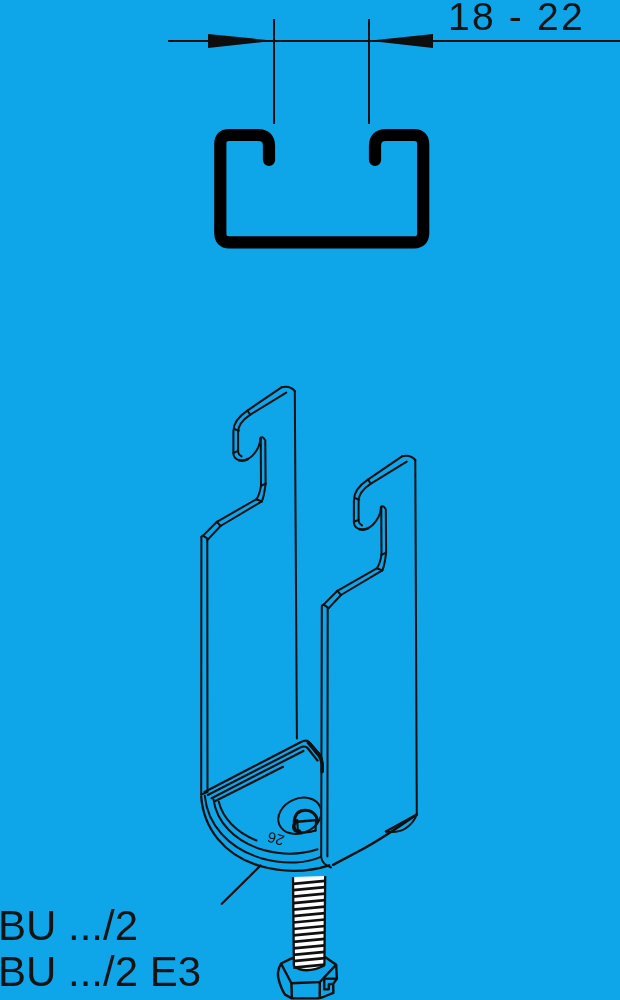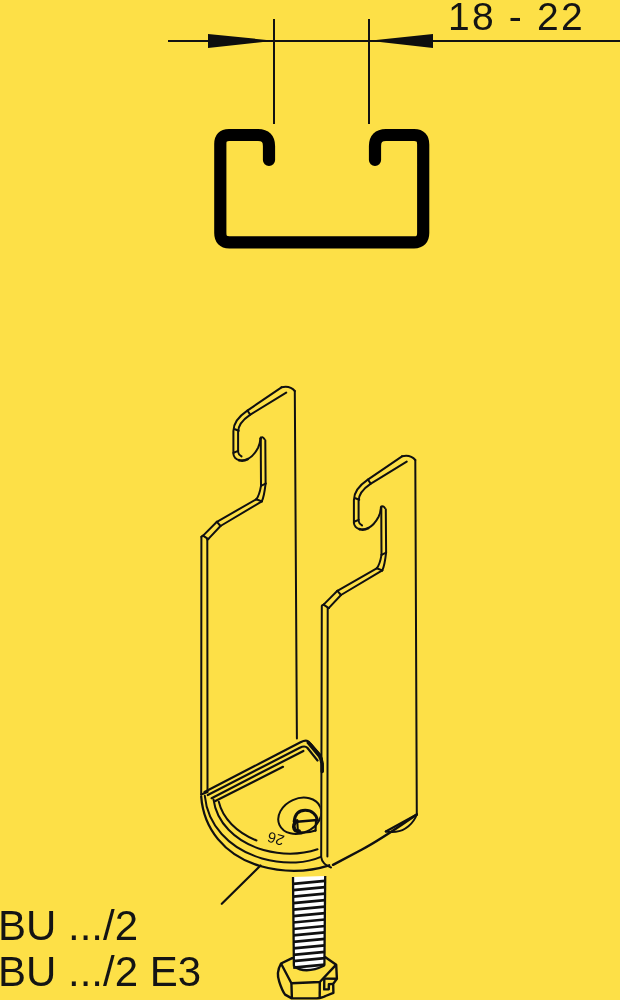--- a/index.html
+++ b/index.html
@@ -1,16 +1,16 @@
 <!DOCTYPE html>
 <html><head>
 <meta charset="utf-8">
 <style>
   html,body{margin:0;padding:0;background:#ffffff;}
-  .page{position:relative;width:620px;height:1000px;background:#fde047;overflow:hidden;
+  .page{position:relative;width:620px;height:1000px;background:#0ea5e9;overflow:hidden;
         font-family:"Liberation Sans", sans-serif;}
   svg{position:absolute;left:0;top:0;}
 </style>
 </head>
 <body>
 <div class="page">
 <svg width="620" height="1000" viewBox="0 0 620 1000">
 
   <g stroke="#121212" stroke-width="2.2" fill="none">
     <line x1="168" y1="41" x2="620" y2="41"></line>

